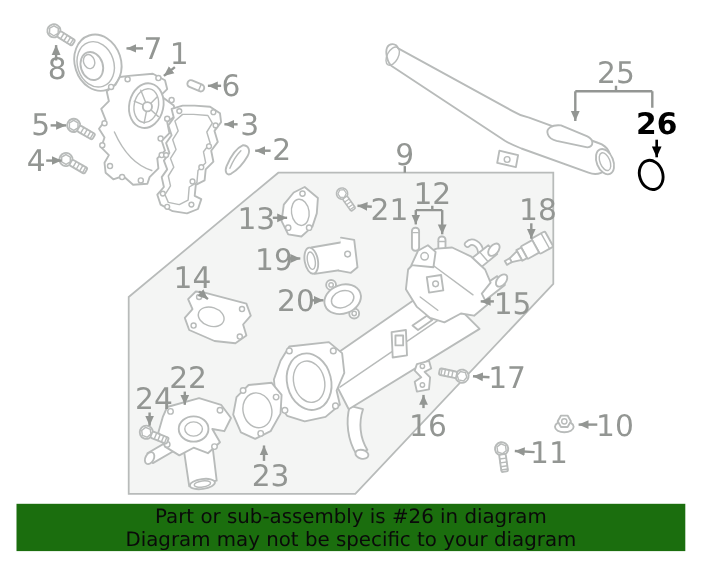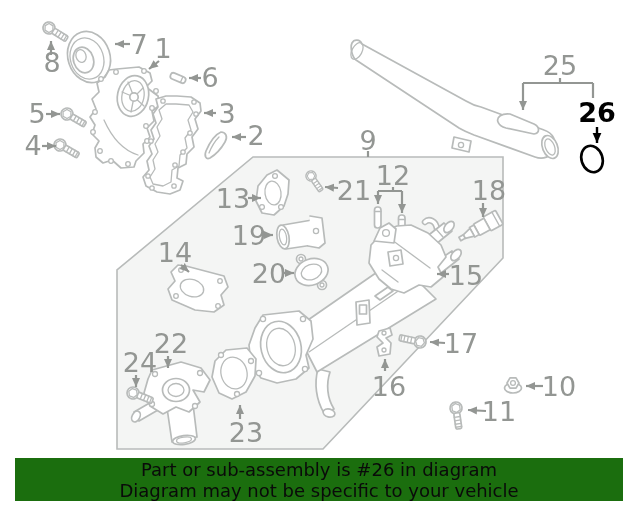--- a/index.html
+++ b/index.html
@@ -313,15 +313,15 @@
     <text class="lbl" x="559" y="396">10</text>
     <text class="lbl" x="499" y="421">11</text>
     <text class="lbl" x="140" y="372">24</text>
     <text class="lbl" x="171" y="353">22</text>
     <text class="lbl" x="246" y="442">23</text>
   </g>
 </svg>
 
 <div class="banner">
   <div>Part or sub-assembly is #26 in diagram</div>
-  <div>Diagram may not be specific to your vehicle</div>
+  <div>Diagram may not be specific to your diagram</div>
 </div>
 </div>
 
 </body></html>

